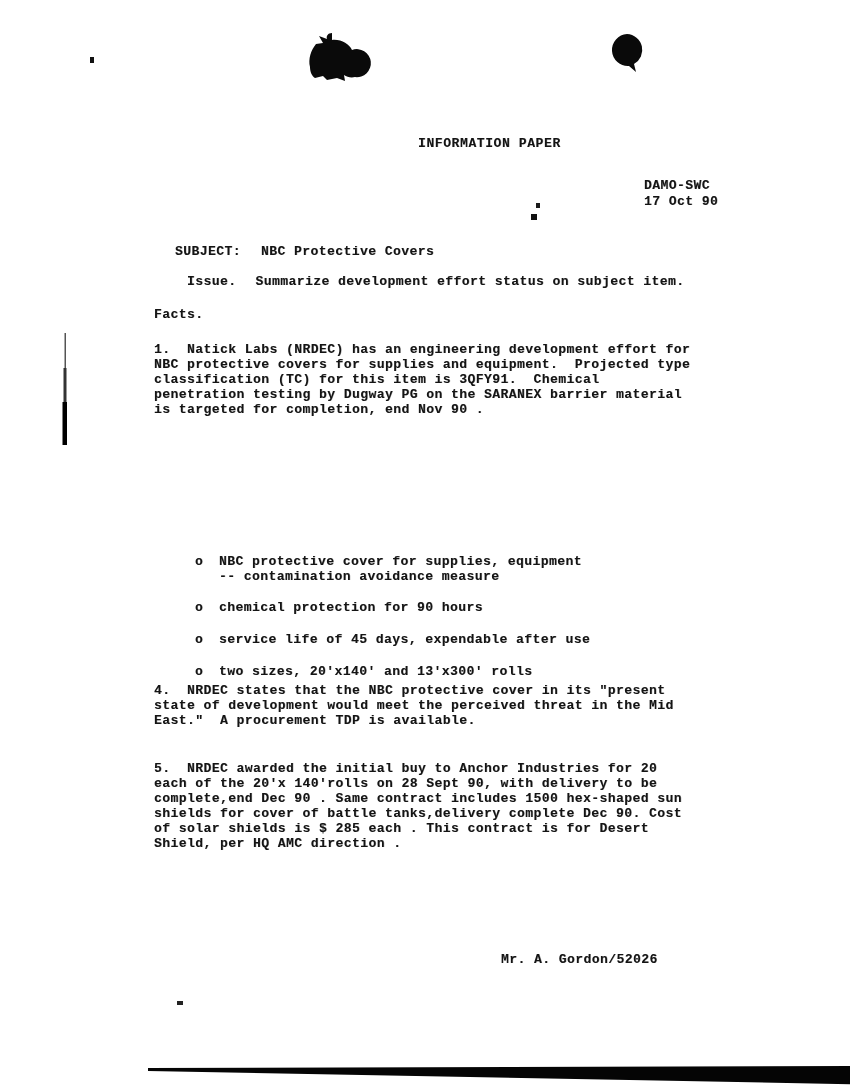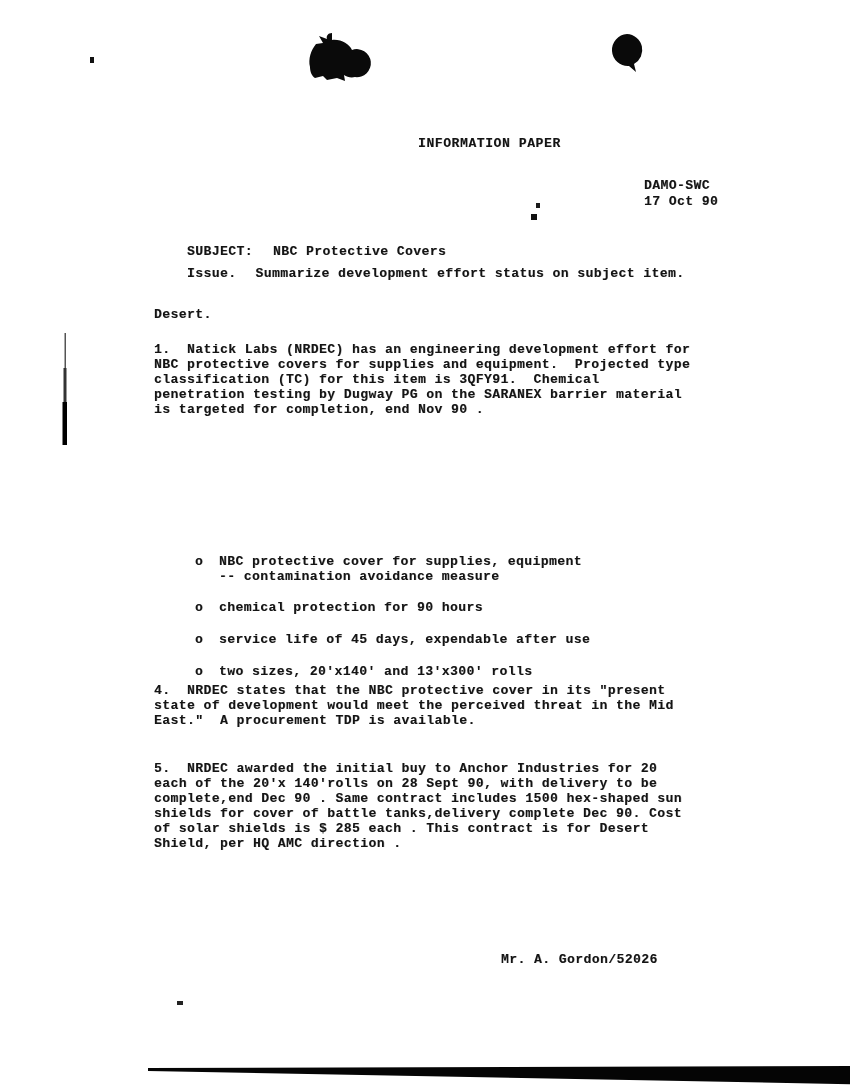--- a/index.html
+++ b/index.html
@@ -68,29 +68,29 @@
     <rect x="131" y="1001" width="6" height="4" fill="#222"></rect>
 
     <polygon fill="#050505" points="102,1068 850,1066 850,1085 102,1071"></polygon>
   </svg>
 
   <div class="txt title" style="left:372px; top:136px">INFORMATION PAPER</div>
 
   <div class="txt" style="left:598px; top:178px">DAMO-SWC</div>
   <div class="txt" style="left:598px; top:194px">17 Oct 90</div>
 
-  <div class="txt" style="left:108px; top:229px">
+  <div class="txt" style="left:96px; top:229px">
     <span class="lbl">SUBJECT:</span><span>NBC Protective Covers</span>
   </div>
 
-  <div class="txt" style="left:108px; top:251px">
+  <div class="txt" style="left:108px; top:259px">
     <span class="lbl2">Issue.</span><span>Summarize development effort status on subject item.</span>
   </div>
 
-  <div class="txt" style="left:108px; top:307px">Desert.</div>
+  <div class="txt" style="left:108px; top:307px">Facts.</div>
 
   <div class="txt para" style="left:108px; top:342px">1.  Natick Labs (NRDEC) has an engineering development effort for
 NBC protective covers for supplies and equipment.  Projected type
 classification (TC) for this item is 3QFY91.  Chemical
 penetration testing by Dugway PG on the SARANEX barrier material
 is targeted for completion, end Nov 90 .</div>
 
   <div class="txt bullet" style="left:149px; top:554px">
     <span class="bm">o</span><span class="bt">NBC protective cover for supplies, equipment
 -- contamination avoidance measure</span>

